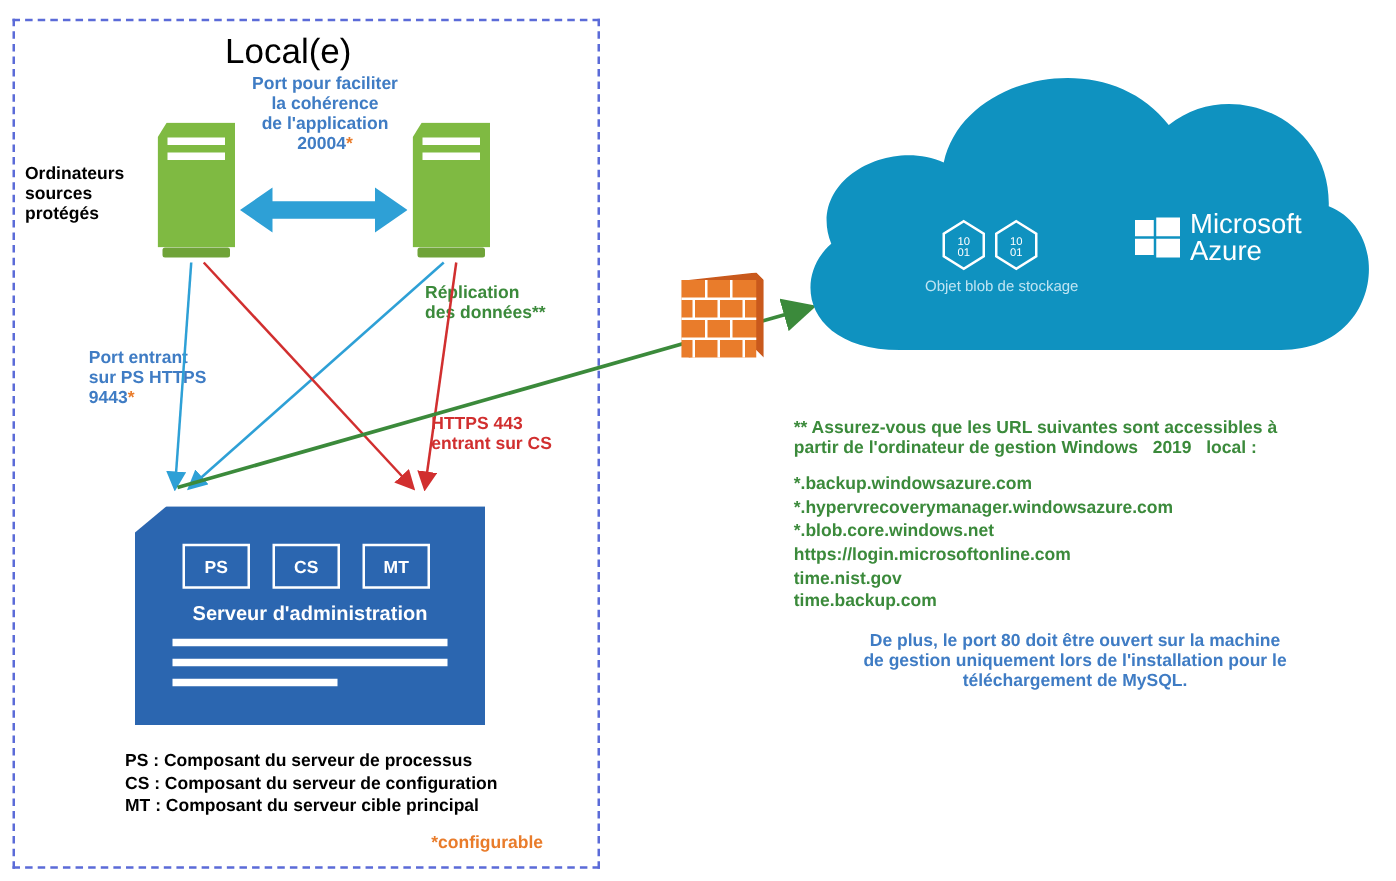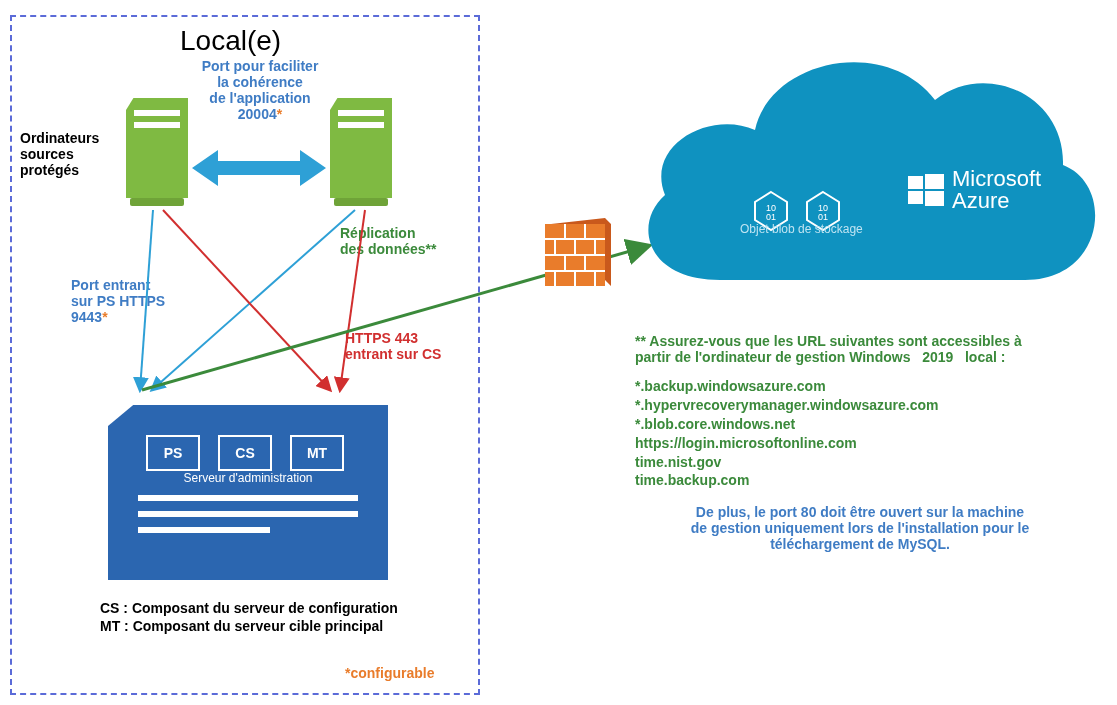--- a/index.html
+++ b/index.html
@@ -146,22 +146,23 @@
     color: #fff;
     display: flex;
     align-items: center;
     justify-content: center;
     font-size: 14px;
     font-weight: bold;
   }
   .mgmt-title {
     color: #fff;
     text-align: center;
-    font-weight: normal;
-    font-size: 12px;
+    font-weight: bold;
+    font-size: 16px;
+    margin-top: 12px;
   }
   .mgmt-lines {
     padding: 10px 30px 0 30px;
   }
   .mgmt-lines .line {
     height: 6px;
     background: #fff;
     margin-bottom: 10px;
   }
 
@@ -196,23 +197,23 @@
     position: absolute;
     left: 625px;
     top: 25px;
     width: 480px;
     height: 290px;
   }
 
   .blob-icons {
     position: absolute;
     left: 752px;
-    top: 190px;
+    top: 175px;
     display: flex;
-    gap: 14px;
+    gap: 4px;
     align-items: flex-end;
   }
   .blob-label {
     position: absolute;
     left: 740px;
     top: 222px;
     color: #bfe4f2;
     font-size: 12px;
   }
 
@@ -331,20 +332,21 @@
   </div>
   <div class="mgmt-title">Serveur d'administration</div>
   <div class="mgmt-lines">
     <div class="line"></div>
     <div class="line"></div>
     <div class="line" style="width:60%;"></div>
   </div>
 </div>
 
 <div class="legend">
+  <div>PS : Composant du serveur de processus</div>
   <div>CS : Composant du serveur de configuration</div>
   <div>MT : Composant du serveur cible principal</div>
 </div>
 <div class="configurable">*configurable</div>
 
 <svg class="firewall" viewBox="0 0 66 70">
   <path d="M6 6 L60 0 L66 6 L66 68 L60 62 L6 68 Z" fill="#c9591c"></path>
   <rect x="0" y="6" width="60" height="62" fill="#e97c2b"></rect>
   <g stroke="#fff" stroke-width="2">
     <line x1="0" y1="21" x2="60" y2="21"></line>

